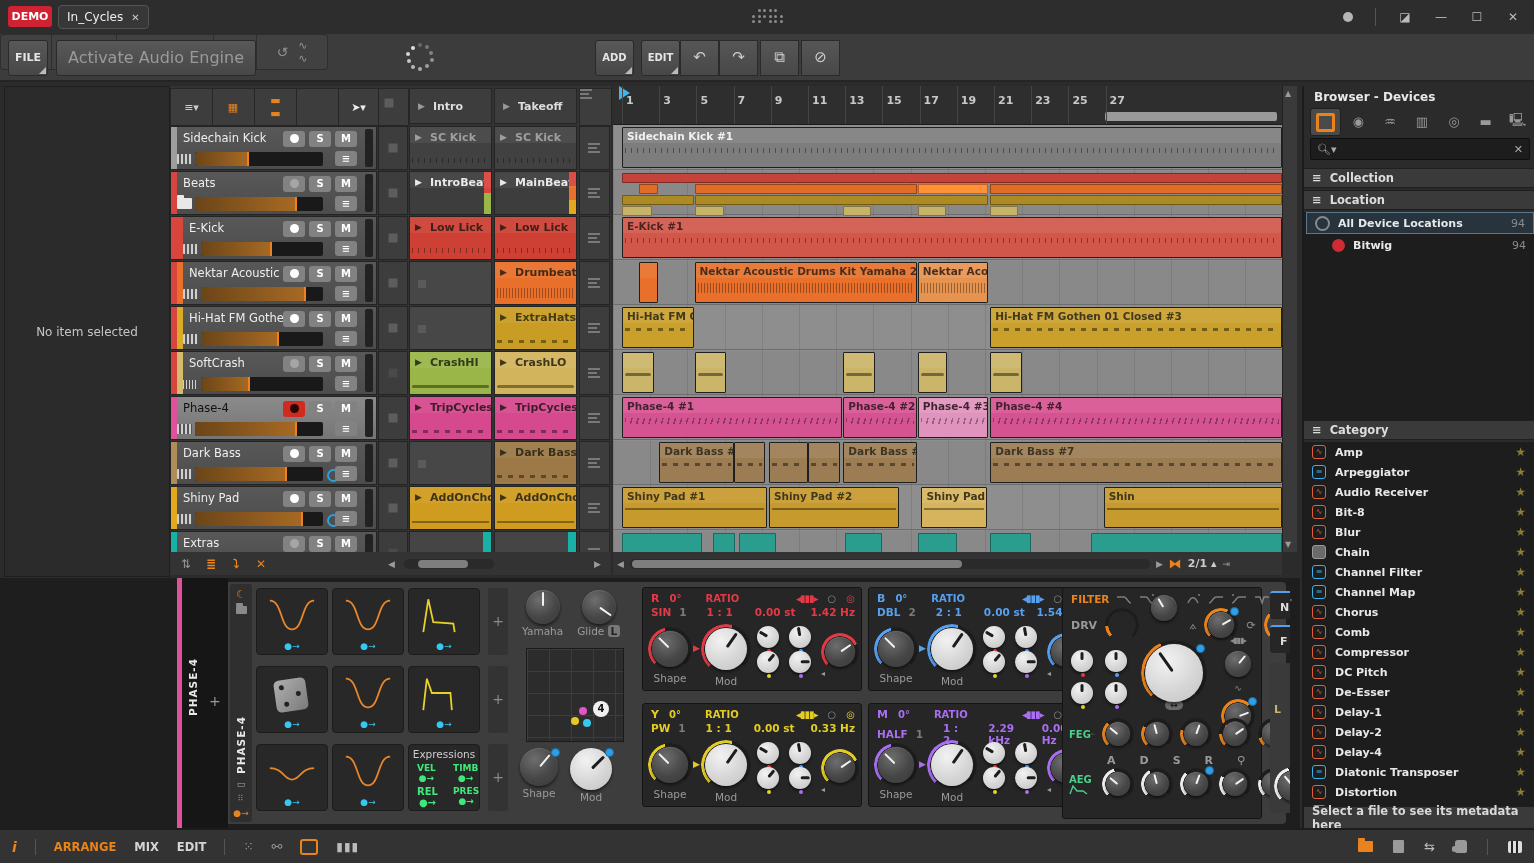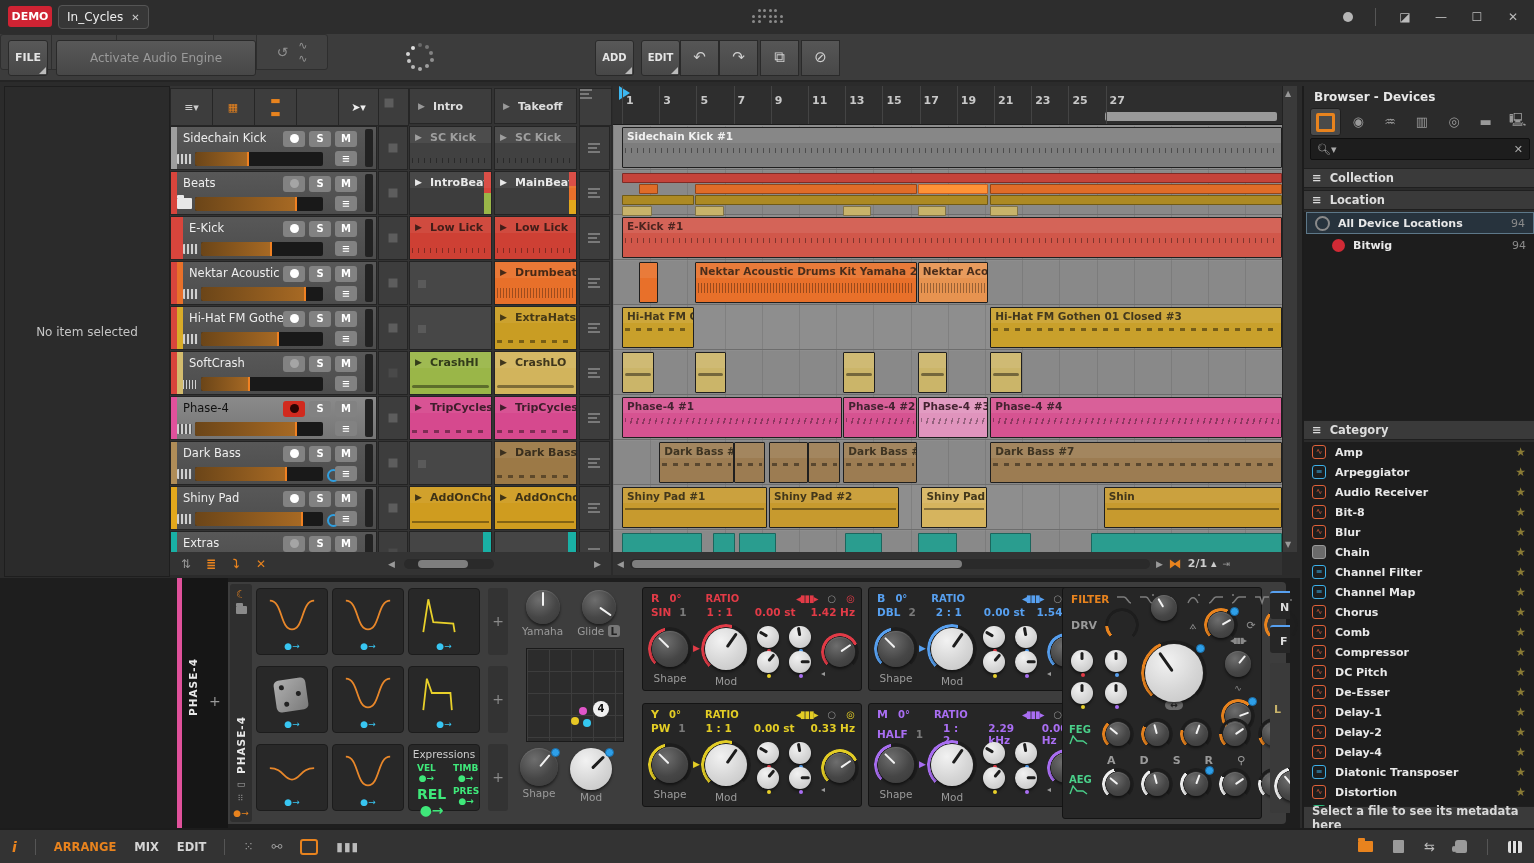--- a/index.html
+++ b/index.html
@@ -20,21 +20,21 @@
   .wc{width:14px;text-align:center;}
   .wc-circle{width:10px;height:10px;border-radius:50%;background:#b5b5b5;}
   .vdiv{width:1px;height:18px;background:#555;}
   
   #toolbar{left:0;top:34px;width:1534px;height:46px;background:#3c3c3c;border-bottom:2px solid #242424;}
   .tb-btn{background:linear-gradient(#585858,#474747);border:1px solid #2a2a2a;border-radius:3px;
       color:#e5e5e5;font-weight:bold;text-align:center;position:absolute;}
   .fold::after{content:"";position:absolute;right:1px;bottom:1px;border-style:solid;border-width:0 0 7px 7px;
       border-color:transparent transparent #bbb transparent;}
   #file-btn{left:8px;top:6px;width:38px;height:34px;line-height:34px;font-size:11px;}
-  #activate-btn{left:56px;top:6px;width:198px;height:34px;line-height:34px;color:#9a9a9a;font-weight:normal;font-size:12px;}
+  #activate-btn{left:56px;top:6px;width:198px;height:34px;line-height:34px;color:#9a9a9a;font-weight:normal;font-size:16px;}
   #transport{left:262px;top:6px;width:326px;height:34px;background:#414141;border:1px solid #2e2e2e;border-radius:3px;
       display:flex;align-items:center;color:#8f8f8f;}
   .tr-seg{border-right:1px solid #2e2e2e;height:100%;display:flex;flex-direction:column;justify-content:center;padding:0 8px;gap:2px;}
   .tr-num{font-size:13px;color:#9a9a9a;text-align:right;line-height:13px;}
   .spinner{position:absolute;left:405px;top:8px;width:30px;height:30px;}
   .spinner i{position:absolute;width:4px;height:4px;border-radius:50%;background:#eee;}
   #add-btn{left:595px;top:6px;width:37px;height:34px;line-height:34px;font-size:10px;}
   #edit-btn{left:641px;top:6px;width:37px;height:34px;line-height:34px;font-size:10px;}
   .tool-ico-btn{background:linear-gradient(#565656,#484848);border:1px solid #2a2a2a;width:37px;height:34px;
       top:6px;text-align:center;line-height:32px;color:#cfcfcf;font-size:15px;}
@@ -1116,21 +1116,21 @@
               <svg width="60" height="40" viewBox="0 0 70 56">
                 <path d="M4,8 C22,8 18,48 35,48 C52,48 48,8 66,8" fill="none" stroke="#e8872a" stroke-width="2.5"></path>
               </svg>
             </div>
             <div class="outmark">●→</div>
           </div>
           <div class="modcell" style="left: 152px; top: 156px;">
             <div style="position: absolute; left: 0px; right: 0px; top: 3px; text-align: center; color: rgb(204, 204, 204); font-size: 10.5px;">Expressions</div>
             <div style="position: absolute; left: 8px; top: 18px; color: rgb(63, 232, 122); font-weight: bold; font-size: 9px; text-align: center;"><span>VEL</span><br><span>●→</span></div>
             <div style="position: absolute; left: 44px; top: 18px; color: rgb(63, 232, 122); font-weight: bold; font-size: 9px; text-align: center;"><span>TIMB</span><br><span>●→</span></div>
-            <div style="position: absolute; left: 8px; top: 41px; color: rgb(63, 232, 122); font-weight: bold; font-size: 14px; text-align: center;"><span>REL</span><br><span>●→</span></div>
+            <div style="position: absolute; left: 8px; top: 41px; color: rgb(63, 232, 122); font-weight: bold; font-size: 10px; text-align: center;"><span>REL</span><br><span>●→</span></div>
             <div style="position: absolute; left: 44px; top: 41px; color: rgb(63, 232, 122); font-weight: bold; font-size: 9px; text-align: center;"><span>PRES</span><br><span>●→</span></div>
           </div>
           <div class="addcol" style="left: 232px; top: 0px;">+</div>
           <div class="addcol" style="left: 232px; top: 78px;">+</div>
           <div class="addcol" style="left: 232px; top: 156px;">+</div>
         </div>
       <div id="dev-main" style="position: absolute; left: 290px; top: 6px; width: 116px; height: 232px;">
           <div style="position: absolute; left: 4px; top: 2px; display: flex; gap: 14px;">
             <div style="display: flex; flex-direction: column; align-items: center;">
               <div class="knob" style="width: 34px; height: 34px;">
@@ -1573,21 +1573,21 @@
               <div class="ring" style="width: 34px; height: 34px; background: conic-gradient(from 225deg, rgb(232, 131, 30) 0deg, rgb(232, 131, 30) 180deg, rgb(29, 29, 29) 180deg, rgb(29, 29, 29) 270deg, transparent 270deg); mask: radial-gradient(circle, transparent 13.5px, rgb(0, 0, 0) 14px); position: relative;"></div>
               <div style="position: relative; width: 34px; height: 34px; margin-top: -34px; display: flex; align-items: center; justify-content: center;">
                 <div class="knob" style="width: 26px; height: 26px;">
                   <div class="ptr" style="transform: translateX(-50%) rotate(70deg);"></div>
                 </div>
               </div>
               <div class="bdot" style="right: -2px; top: -2px;"></div>
             </div>
           </div>
           <div style="position: absolute; left: 6px; top: 130px; display: flex; align-items: center; gap: 7px;">
-            <div style="display: flex; flex-direction: column; align-items: flex-start; width: 26px;">
+            <div style="display: flex; flex-direction: row; align-items: flex-start; width: 26px;">
               <span class="envlbl">FEG</span>
               <svg width="20" height="10" viewBox="0 0 20 10">
                 <path d="M1,9 L4,1 L8,6 L14,6 L18,9" fill="none" stroke="#4ad08a" stroke-width="1.4"></path>
               </svg>
             </div>
             <div style="position: relative;">
               <div class="ring" style="width: 32px; height: 32px; background: conic-gradient(from 225deg, rgb(232, 131, 30) 0deg, rgb(232, 131, 30) 90deg, rgb(29, 29, 29) 90deg, rgb(29, 29, 29) 270deg, transparent 270deg); mask: radial-gradient(circle, transparent 12.5px, rgb(0, 0, 0) 13px); position: relative;"></div>
               <div style="position: relative; width: 32px; height: 32px; margin-top: -32px; display: flex; align-items: center; justify-content: center;">
                 <div class="knob" style="width: 24px; height: 24px;">
                   <div class="ptr" style="transform: translateX(-50%) rotate(-50deg);"></div>

